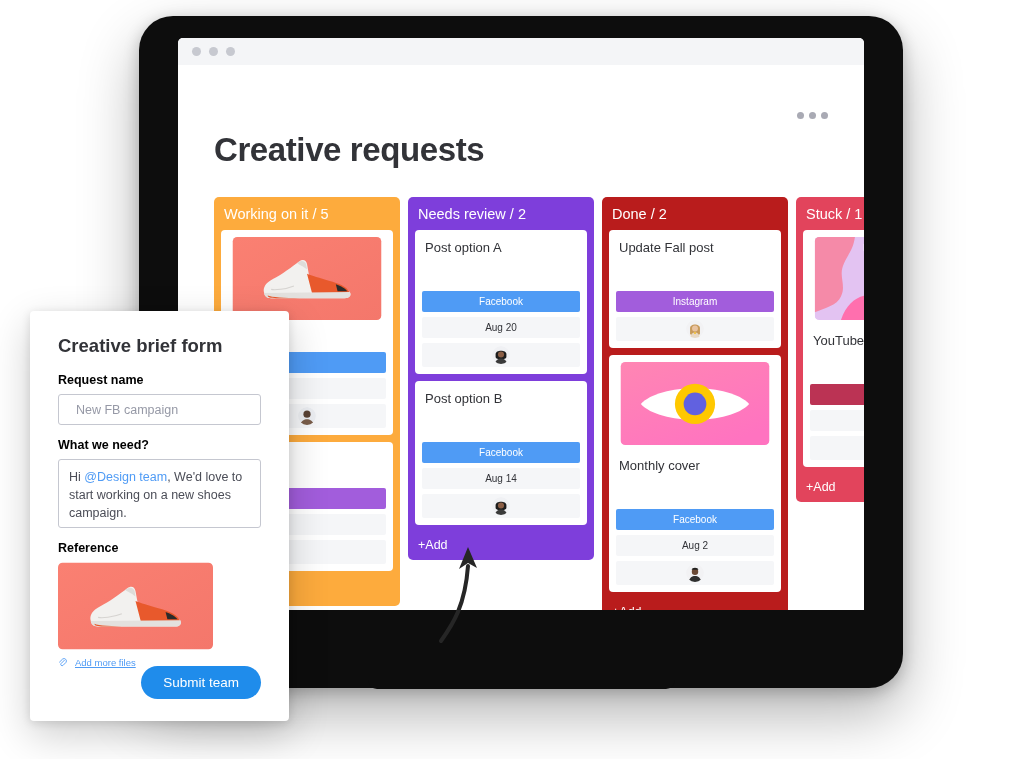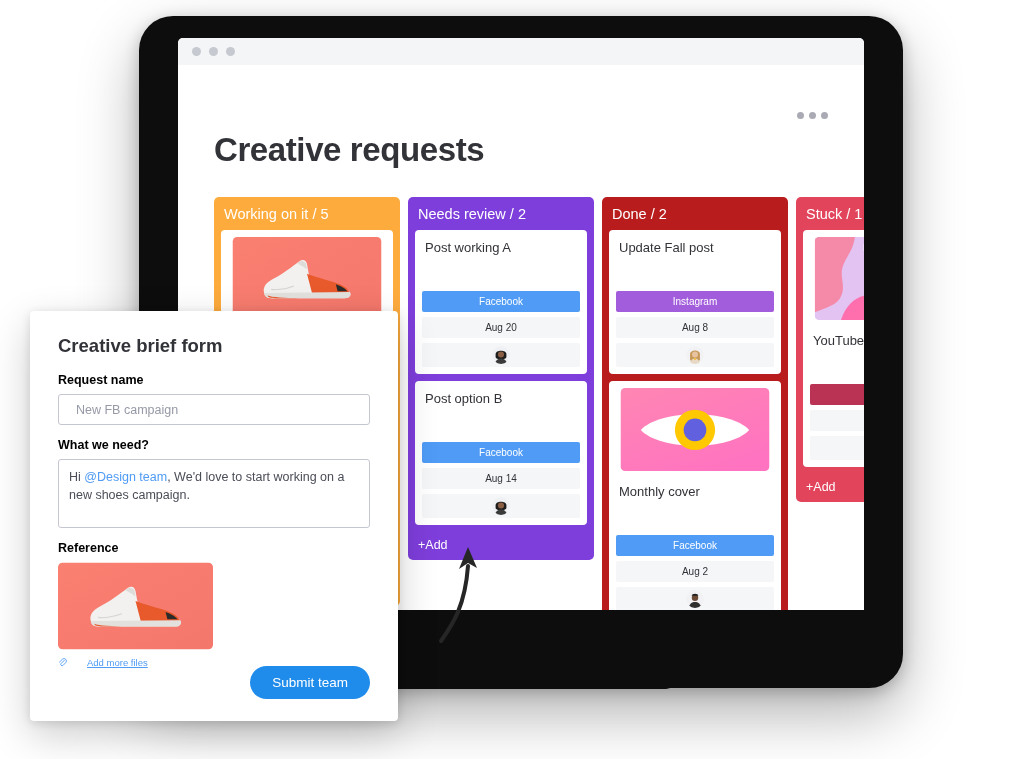--- a/index.html
+++ b/index.html
@@ -134,21 +134,21 @@
     overflow: hidden;
     margin-bottom: 6px;
     display: block;
     width: 100%;
   }
 
   
   .dialog {
     position: absolute;
     left: 30px; top: 311px;
-    width: 368px; height: 410px;
+    width: 259px; height: 410px;
     background: #fff;
     border-radius: 4px;
     box-shadow: 0 14px 40px rgba(0,0,0,0.20), 0 2px 10px rgba(0,0,0,0.12);
     padding: 24px 28px;
   }
   .dialog-title {
     font-size: 18.5px;
     font-weight: bold;
     color: #323338;
     margin-bottom: 16px;
@@ -186,21 +186,21 @@
   }
   .mention { color: #4f9bf5; }
   .ref-thumb {
     width: 155px; height: 88px;
     border-radius: 4px;
     overflow: hidden;
     margin-bottom: 7px;
     display: block;
   }
   .addfiles {
-    display: flex; align-items: center; gap: 20px;
+    display: flex; align-items: center; gap: 8px;
     color: #4f9bf5; font-size: 9.5px;
     text-decoration: underline;
   }
   .submit {
     position: absolute;
     right: 28px; bottom: 22px;
     background: #1f8ceb;
     color: #fff;
     border: none;
     border-radius: 17px;
@@ -281,21 +281,21 @@
           <div class="avatar-row"></div>
         </div>
 
         <div class="add" style="visibility:hidden;">+Add</div>
       </div>
 
       <div class="col" style="background:#7E3EDB;">
         <div class="col-title">Needs review / 2</div>
 
         <div class="card">
-          <div class="card-title">Post working A</div>
+          <div class="card-title">Post option A</div>
           <div class="tag" style="background:#4F9BF5;">Facebook</div>
           <div class="field">Aug 20</div>
           <div class="avatar-row">
             <svg class="avatar" viewBox="0 0 20 20">
               <circle cx="10" cy="10" r="10" fill="#f0f1f4"></circle>
               <path d="M4 9 C4 4 16 4 16 9 L16 12 C16 16 4 16 4 12 Z" fill="#1d1d1d"></path>
               <circle cx="10" cy="9.5" r="3.4" fill="#8a5e45"></circle>
               <path d="M3.2 20 C4 15.5 7 13.8 10 13.8 C13 13.8 16 15.5 16.8 20 Z" fill="#3b3b3b"></path>
             </svg>
           </div>
@@ -317,21 +317,20 @@
 
         <div class="add">+Add</div>
       </div>
 
       <div class="col" style="background:#b91c1c;">
         <div class="col-title">Done / 2</div>
 
         <div class="card">
           <div class="card-title">Update Fall post</div>
           <div class="tag" style="background:#A25DDC;">Instagram</div>
-          <div class="field">Aug 8</div>
           <div class="avatar-row">
             <svg class="avatar" viewBox="0 0 20 20">
               <circle cx="10" cy="10" r="10" fill="#f2f2f4"></circle>
               <path d="M4.5 9 C4.5 3.5 15.5 3.5 15.5 9 L15.5 15 C15.5 18 4.5 18 4.5 15 Z" fill="#C79A5B"></path>
               <circle cx="10" cy="9.5" r="3.3" fill="#e9c3a0"></circle>
               <path d="M4.4 20 C5.2 15.8 7.4 14 10 14 C12.6 14 14.8 15.8 15.6 20 Z" fill="#e8d9c6"></path>
               <path d="M9 13.4 L11 13.4 L11 15.6 L9 15.6 Z" fill="#f0c040"></path>
             </svg>
           </div>
         </div>

